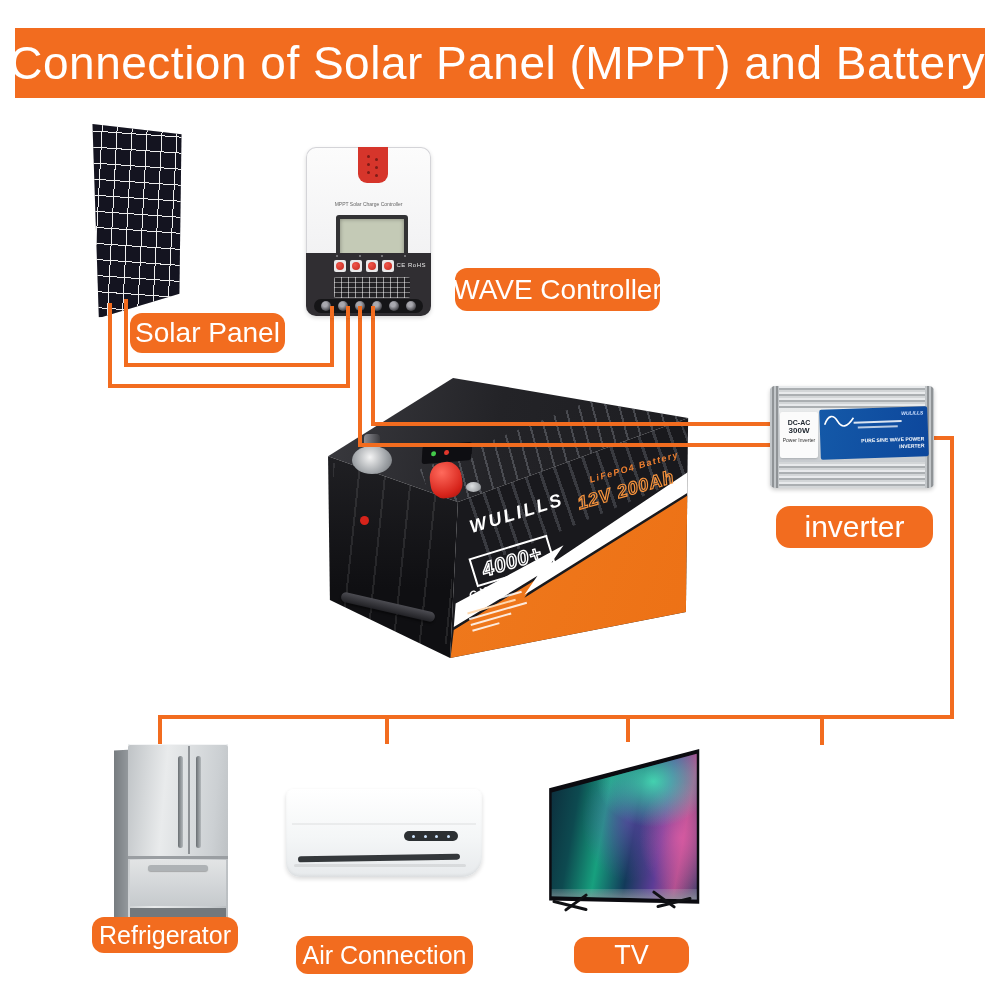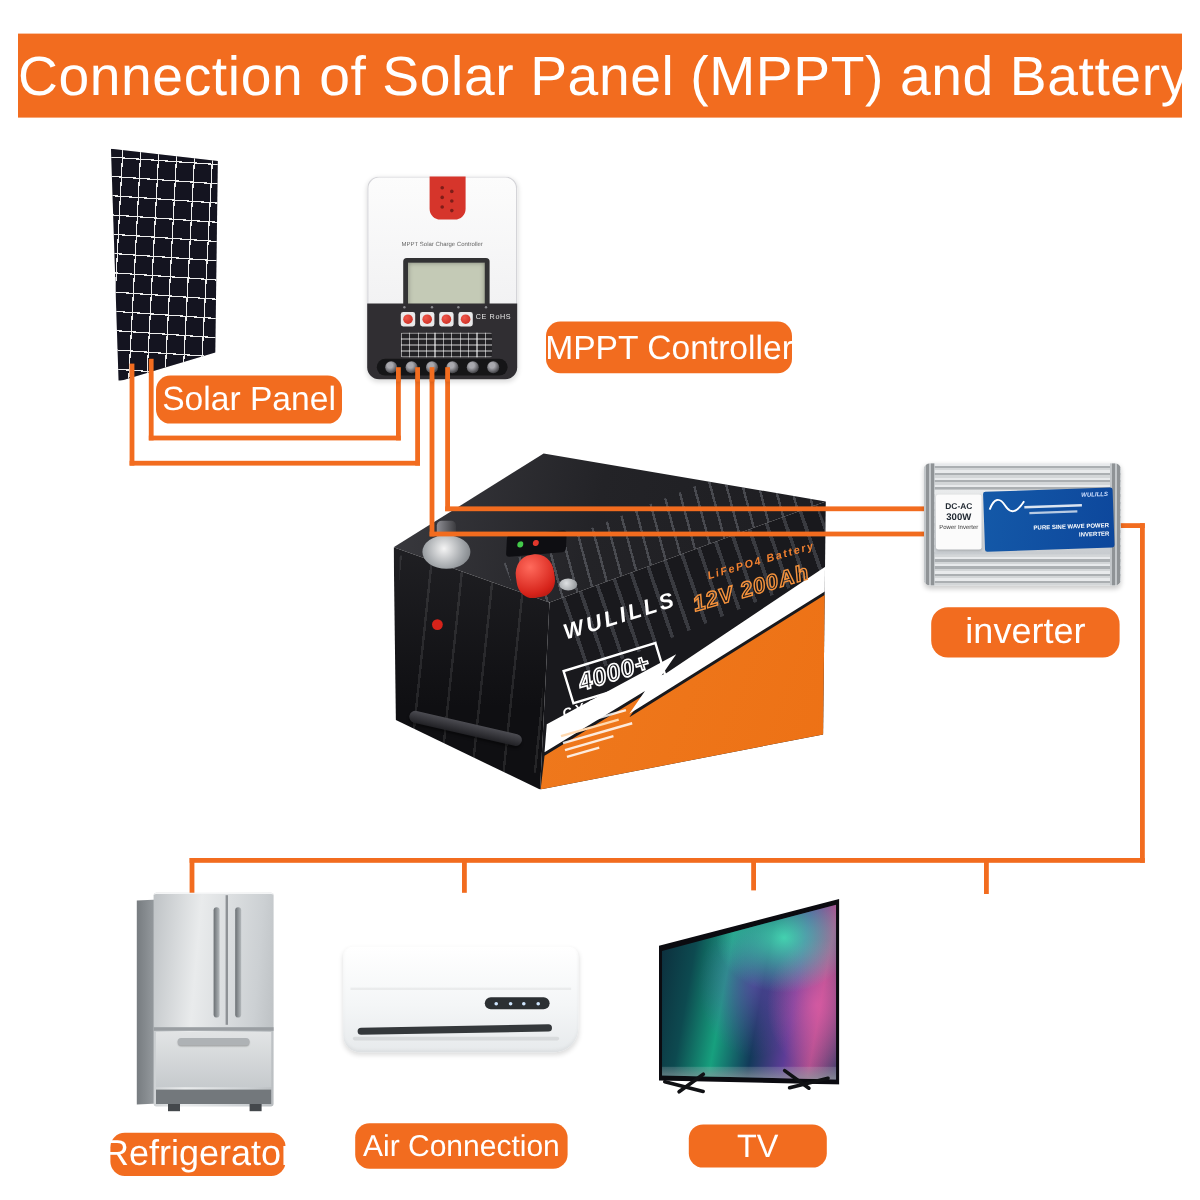--- a/index.html
+++ b/index.html
@@ -2,21 +2,21 @@
 <html style="--accent: #f26c1f; --battery_orange: #f07e22; --inverter_blue: #1459a8; --controller_red: #d6352b;"><head>
 <meta charset="utf-8">
 <style>
   html,body{margin:0;padding:0;background:#fff;}
   .stage{position:relative;width:1000px;height:1000px;background:#fff;overflow:hidden;
          font-family:"Liberation Sans", sans-serif;}
   .abs{position:absolute;}
 
   
   .banner{left:15px;top:28px;width:970px;height:70px;background:var(--accent,#f26c1f);
-          display:flex;align-items:center;justify-content:flex-start;}
+          display:flex;align-items:center;justify-content:flex-end;}
   .banner .t{color:#fff;font-size:46px;letter-spacing:.5px;white-space:nowrap;}
 
   
   .label{background:var(--accent,#f26c1f);border-radius:12px;color:#fff;
          display:flex;align-items:center;justify-content:center;white-space:nowrap;}
 
   
   .wire{background:var(--accent,#f26c1f);}
 
   
@@ -375,26 +375,26 @@
   <div class="abs tv-leg tl1"></div>
   <div class="abs tv-leg tl2"></div>
   <div class="abs tv-leg tl3"></div>
   <div class="abs tv-leg tl4"></div>
 
 
   <div class="abs label" style="left:130px;top:313px;width:155px;height:40px;font-size:28px;">
     <span>Solar Panel</span>
   </div>
   <div class="abs label" style="left:455px;top:268px;width:205px;height:43px;font-size:28px;">
-    <span>MPPT Controller</span>
+    <span>WAVE Controller</span>
   </div>
   <div class="abs label" style="left:776px;top:506px;width:157px;height:42px;font-size:30px;border-radius:14px;justify-content:center;">
     <span>inverter</span>
   </div>
-  <div class="abs label" style="left:92px;top:944px;width:146px;height:36px;font-size:30px;">
+  <div class="abs label" style="left:92px;top:917px;width:146px;height:36px;font-size:25px;">
     <span>Refrigerator</span>
   </div>
   <div class="abs label" style="left:296px;top:936px;width:177px;height:38px;font-size:25px;">
     <span>Air Connection</span>
   </div>
   <div class="abs label" style="left:574px;top:937px;width:115px;height:36px;font-size:27px;">
     <span>TV</span>
   </div>
 
 </div>

